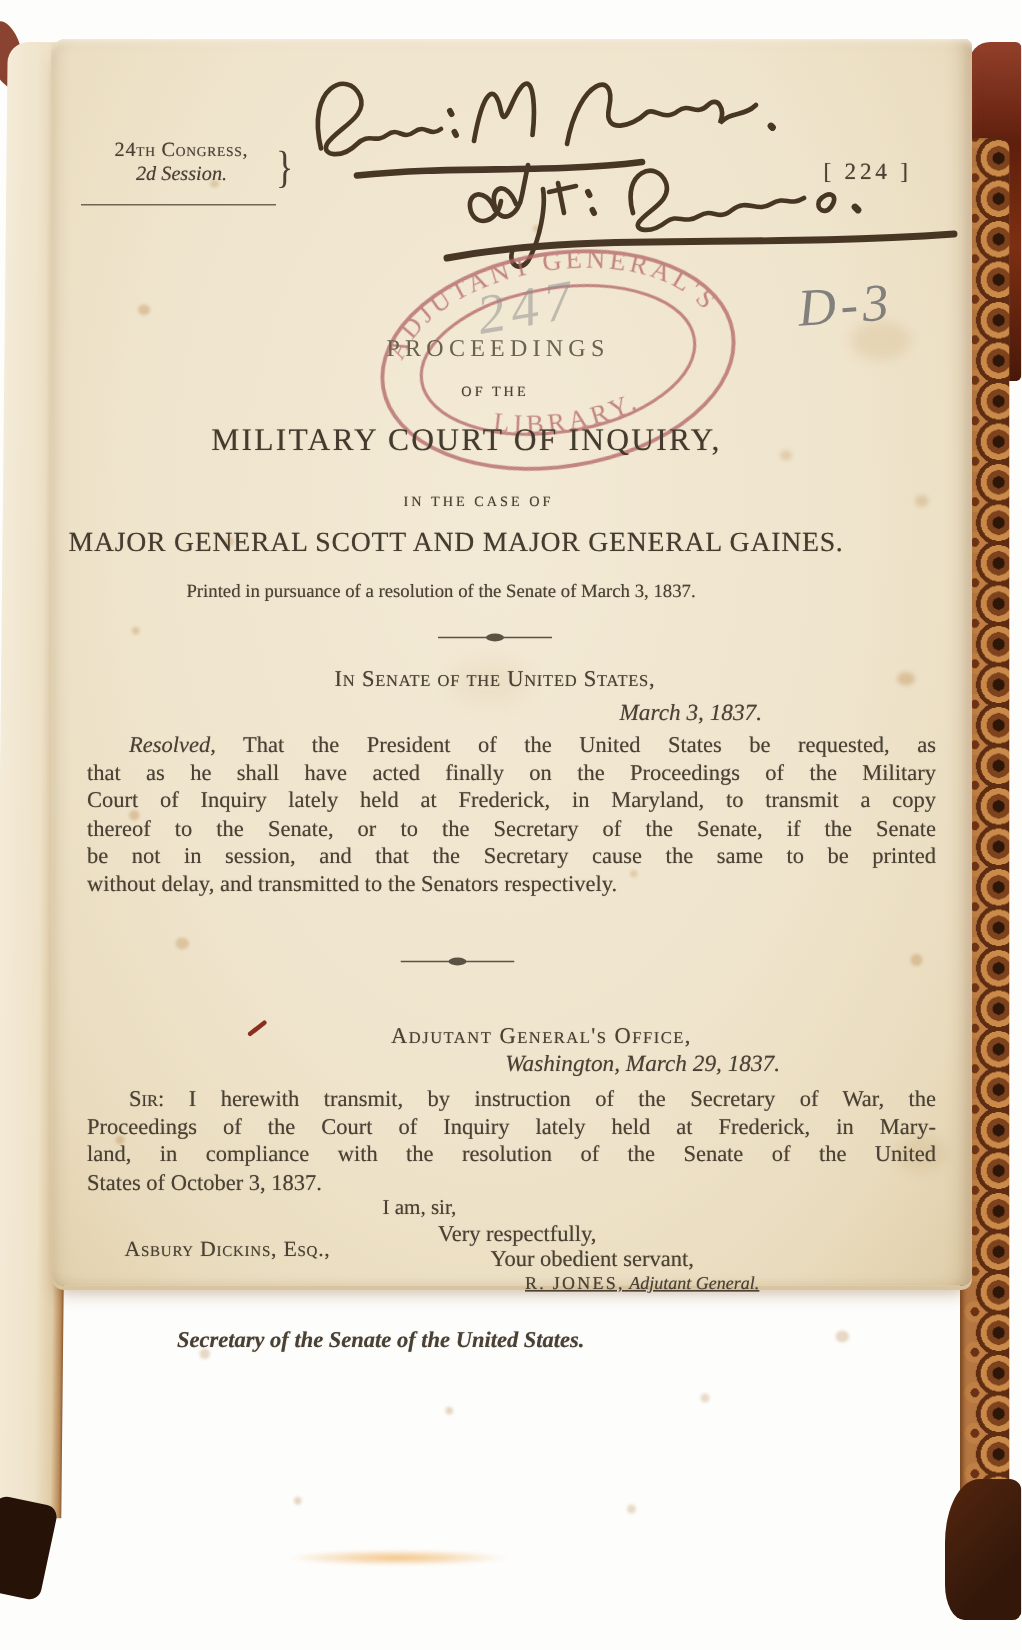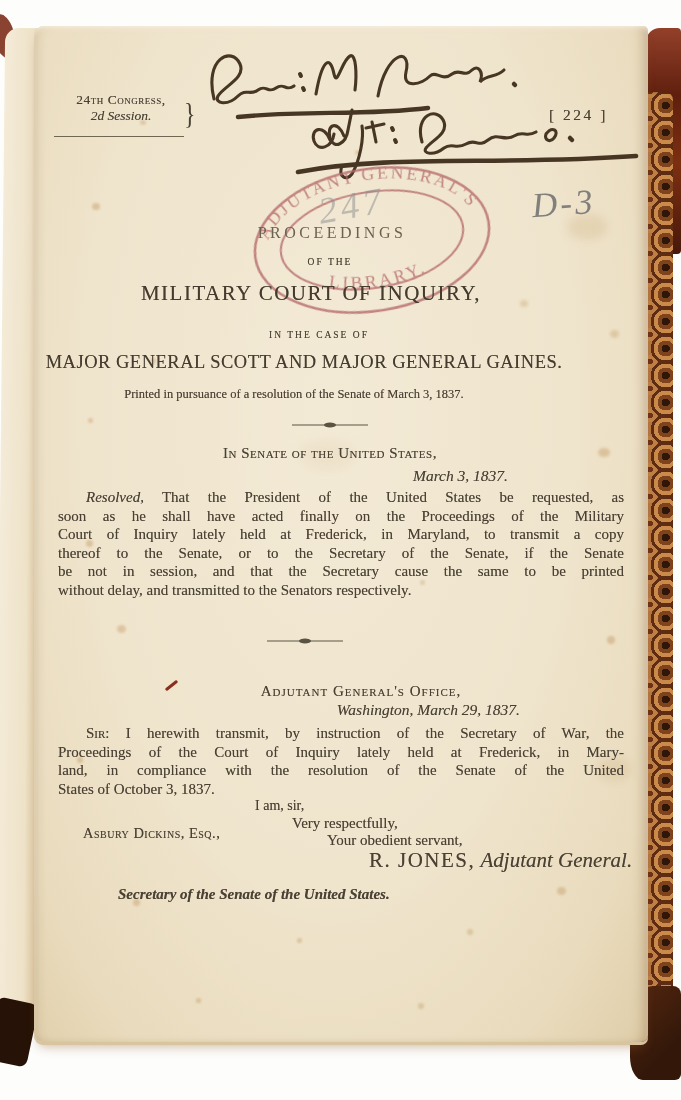--- a/index.html
+++ b/index.html
@@ -4,21 +4,21 @@
 <style>
   html,body{margin:0;padding:0;background:#ffffff;}
   .photo{position:relative;width:681px;height:1100px;background:#fdfdfc;overflow:hidden;
          font-family:"Liberation Serif", serif;color:#4d4335;}
   
   .cover-nub-tl{position:absolute;left:-7px;top:14px;width:22px;height:46px;background:#8a4330;
                 border-radius:50% 40% 50% 50%;transform:rotate(-18deg);}
   .flyleaf{position:absolute;left:0px;top:28px;width:46px;height:984px;
            background:linear-gradient(90deg,#f4ebd8 0%,#eee2c8 60%,#e0cba5 84%,#b98a58 96%,#8a5a30 100%);
            border-radius:14px 0 0 10px;transform:rotate(.6deg);}
-  .page{position:absolute;left:34px;top:26px;width:614px;height:1016px;
+  .page{position:absolute;left:34px;top:26px;width:614px;height:831px;
         background:radial-gradient(ellipse at 48% 38%, #f3ead6 0%, #efe4cc 55%, #e9dbbd 82%, #dfcda8 100%);
         border-radius:10px 5px 7px 9px;
         box-shadow:inset 0 4px 6px -3px rgba(255,252,240,.9),
                    inset -10px 0 14px -8px rgba(110,65,25,.40),
                    inset 8px 0 12px -8px rgba(120,80,35,.30),
                    0 3px 0 #d8c49e, 0 9px 12px -5px rgba(140,90,40,.45);}
   .marble{position:absolute;left:640px;top:92px;width:33px;height:950px;background-color:#b57642;
           background-image:
             radial-gradient(circle at 78% 50%, #2e1608 0 4px, #7e421c 4px 8px, #c98a4a 8px 12px, #5d2c12 12px 15px, rgba(0,0,0,0) 15px),
             radial-gradient(circle at 30% 50%, #6b3115 0 3px, #c08045 3px 7px, rgba(0,0,0,0) 7px);
@@ -62,21 +62,21 @@
   .sen-par{top:462px;}
   .let-par{top:698px;}
   .jline{text-align:justify;text-align-last:justify;}
   .jline.last{text-align-last:left;}
   .lead-indent{margin-left:28px;}
   .let-office{top:657px;font-size:15px;letter-spacing:1px;transform:translateX(20px);}
   .let-date{top:675px;right:128px;font-size:15.5px;margin-left:35px;}
   .close1{left:221px;top:772px;font-size:14px;}
   .close2{left:258px;top:789px;font-size:15px;}
   .close3{left:293px;top:806px;font-size:15px;}
-  .sig{left:335px;top:822px;font-size:21px;}
+  .sig{left:316px;top:822px;font-size:12px;text-decoration:underline;}
   .sig .name{letter-spacing:1.5px;}
   .addr1{left:49px;top:799px;font-size:14.5px;letter-spacing:.5px;}
   .addr2{left:84px;top:860px;font-size:15px;font-style:italic;font-weight:600;}
   .red-tick{left:130px;top:658px;width:15px;height:3px;background:#8a2f1d;transform:rotate(-38deg);border-radius:2px;}
   
   .hw{left:120px;top:18px;width:505px;height:150px;}
   .pencil-num{left:284px;top:158px;font-size:37px;color:#8d8d8d;opacity:.5;transform:rotate(-10deg);
               font-style:italic;letter-spacing:4px;}
   .shelf-mark{left:498px;top:158px;font-size:35px;color:#6f6f6f;font-style:italic;letter-spacing:3px;
               transform:rotate(-4deg);opacity:.85;}
@@ -175,21 +175,21 @@
       <line x1="0" y1="5" x2="76" y2="5" stroke="#5a5242" stroke-width="1"></line>
       <ellipse cx="38" cy="5" rx="6" ry="2.6" fill="#5a5242"></ellipse>
     </svg>
 
     <div class="abs center sc sen-head ink">In Senate of the United States,</div>
     <div class="abs it sen-date ink">March 3, 1837.</div>
     <div class="abs par sen-par ink">
       <div class="jline">
         <span class="it lead-indent">Resolved,</span><span> That the President of the United States be requested, as</span>
       </div>
-      <div class="jline">soon as he shall have acted finally on the Proceedings of the Military</div>
+      <div class="jline">that as he shall have acted finally on the Proceedings of the Military</div>
       <div class="jline">Court of Inquiry lately held at Frederick, in Maryland, to transmit a copy</div>
       <div class="jline">thereof to the Senate, or to the Secretary of the Senate, if the Senate</div>
       <div class="jline">be not in session, and that the Secretary cause the same to be printed</div>
       <div class="jline last">without delay, and transmitted to the Senators respectively.</div>
     </div>
 
     <svg class="divider div2" width="76" height="10">
       <line x1="0" y1="5" x2="76" y2="5" stroke="#5a5242" stroke-width="1"></line>
       <ellipse cx="38" cy="5" rx="6" ry="2.6" fill="#5a5242"></ellipse>
     </svg>

